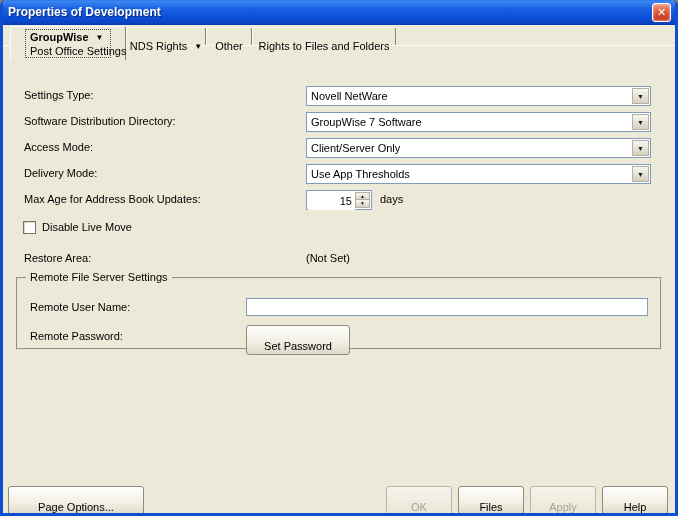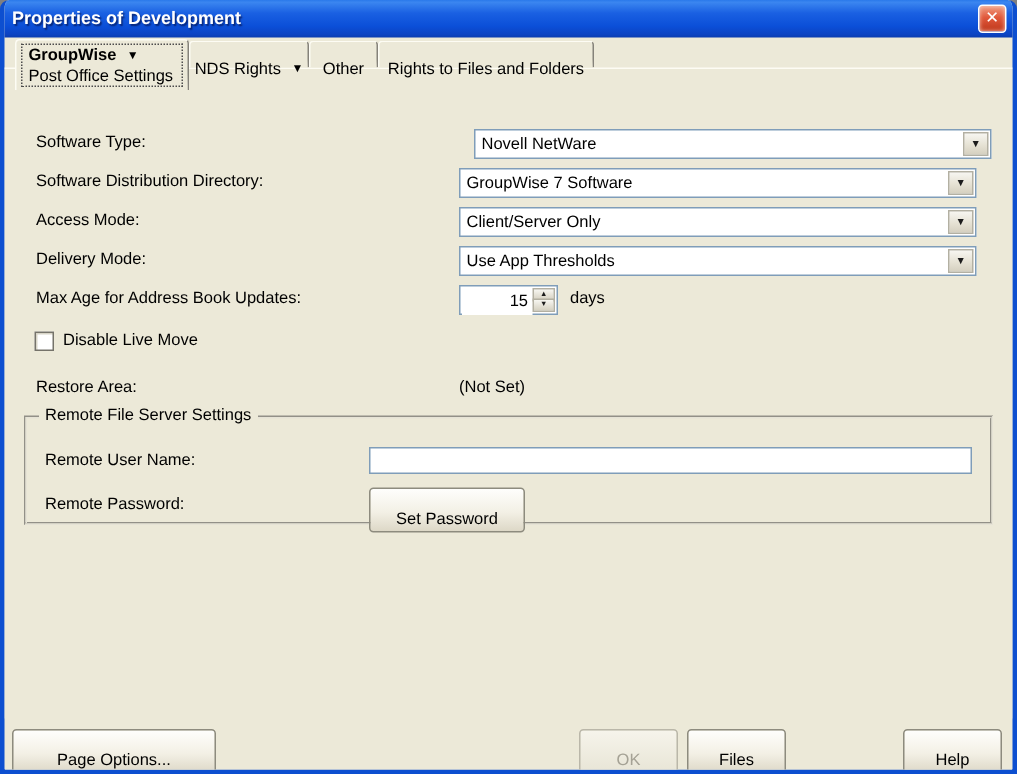--- a/index.html
+++ b/index.html
@@ -31,21 +31,21 @@
     color:#fff;font-size:11px;font-weight:bold;line-height:16px;text-align:center;cursor:default;
   }
   
   .tab{
     position:absolute;box-sizing:border-box;background:#ece9d8;
     border:1px solid #85827a;border-bottom:none;
     border-top-color:#fdfcf4;border-left-color:#fdfcf4;
     border-radius:3px 3px 0 0;z-index:2;white-space:nowrap;
   }
   .tab.plain{top:27px;height:18px;text-align:center;padding-top:12px;font-size:11px;}
-  .tab.active{left:7px;top:26px;width:116px;height:34px;z-index:3;padding:2px 3px;}
+  .tab.active{left:7px;top:26px;width:116px;height:34px;z-index:3;padding:2px 14px;}
   .tab-focus{border:1px dotted #4c4c4c;padding:1px 4px 2px;height:24px;}
   .tab-line1{font-weight:bold;}
   .tab-line2{margin-top:2px;font-weight:normal;}
   .tab-arrow{font-size:8px;margin-left:7px;vertical-align:1px;}
   
   .page{
     position:absolute;left:0;right:0;top:45px;height:433px;
     background:#ece9d8;border-top:1px solid #fdfcf4;z-index:1;
   }
   .lbl{position:absolute;white-space:nowrap;}
@@ -123,22 +123,22 @@
       <div class="tab-line1"><span>GroupWise</span><span class="tab-arrow">▼</span></div>
       <div class="tab-line2">Post Office Settings</div>
     </div>
   </div>
   <div class="tab plain" style="left:123px;width:80px;"><span>NDS Rights</span><span class="tab-arrow">▼</span></div>
   <div class="tab plain" style="left:203px;width:46px;"><span>Other</span></div>
   <div class="tab plain" style="left:249px;width:144px;"><span>Rights to Files and Folders</span></div>
 
   <div class="page">
 
-    <span class="lbl" style="left:21px;top:43px;">Software Type:</span>
-    <div class="combo" style="top:40px;margin-left:10px;">
+    <span class="lbl" style="left:21px;top:43px;">Settings Type:</span>
+    <div class="combo" style="top:40px;">
       <span class="val">Novell NetWare</span>
       <span class="cbtn">
           <span>▼</span>
         </span>
     </div>
 
     <span class="lbl" style="left:21px;top:69px;">Software Distribution Directory:</span>
     <div class="combo" style="top:66px;">
       <span class="val">GroupWise 7 Software</span>
       <span class="cbtn">
@@ -184,15 +184,16 @@
       <input class="textinput" value="" style="">
       <span class="lbl" style="left:12px;top:51px;">Remote Password:</span>
       <button class="btn btn-setpw">Set Password</button>
     </div>
 
   </div>
 
   <button class="btn footer-btn" style="left:5px;width:136px;">Page Options...</button>
   <button class="btn footer-btn" style="left:383px;" disabled="">OK</button>
   <button class="btn footer-btn" style="left:455px;">Files</button>
+  <button class="btn footer-btn" style="left:527px;" disabled="">Apply</button>
   <button class="btn footer-btn" style="left:599px;text-align:center;">Help</button>
 
 </div>
 
 </body></html>

